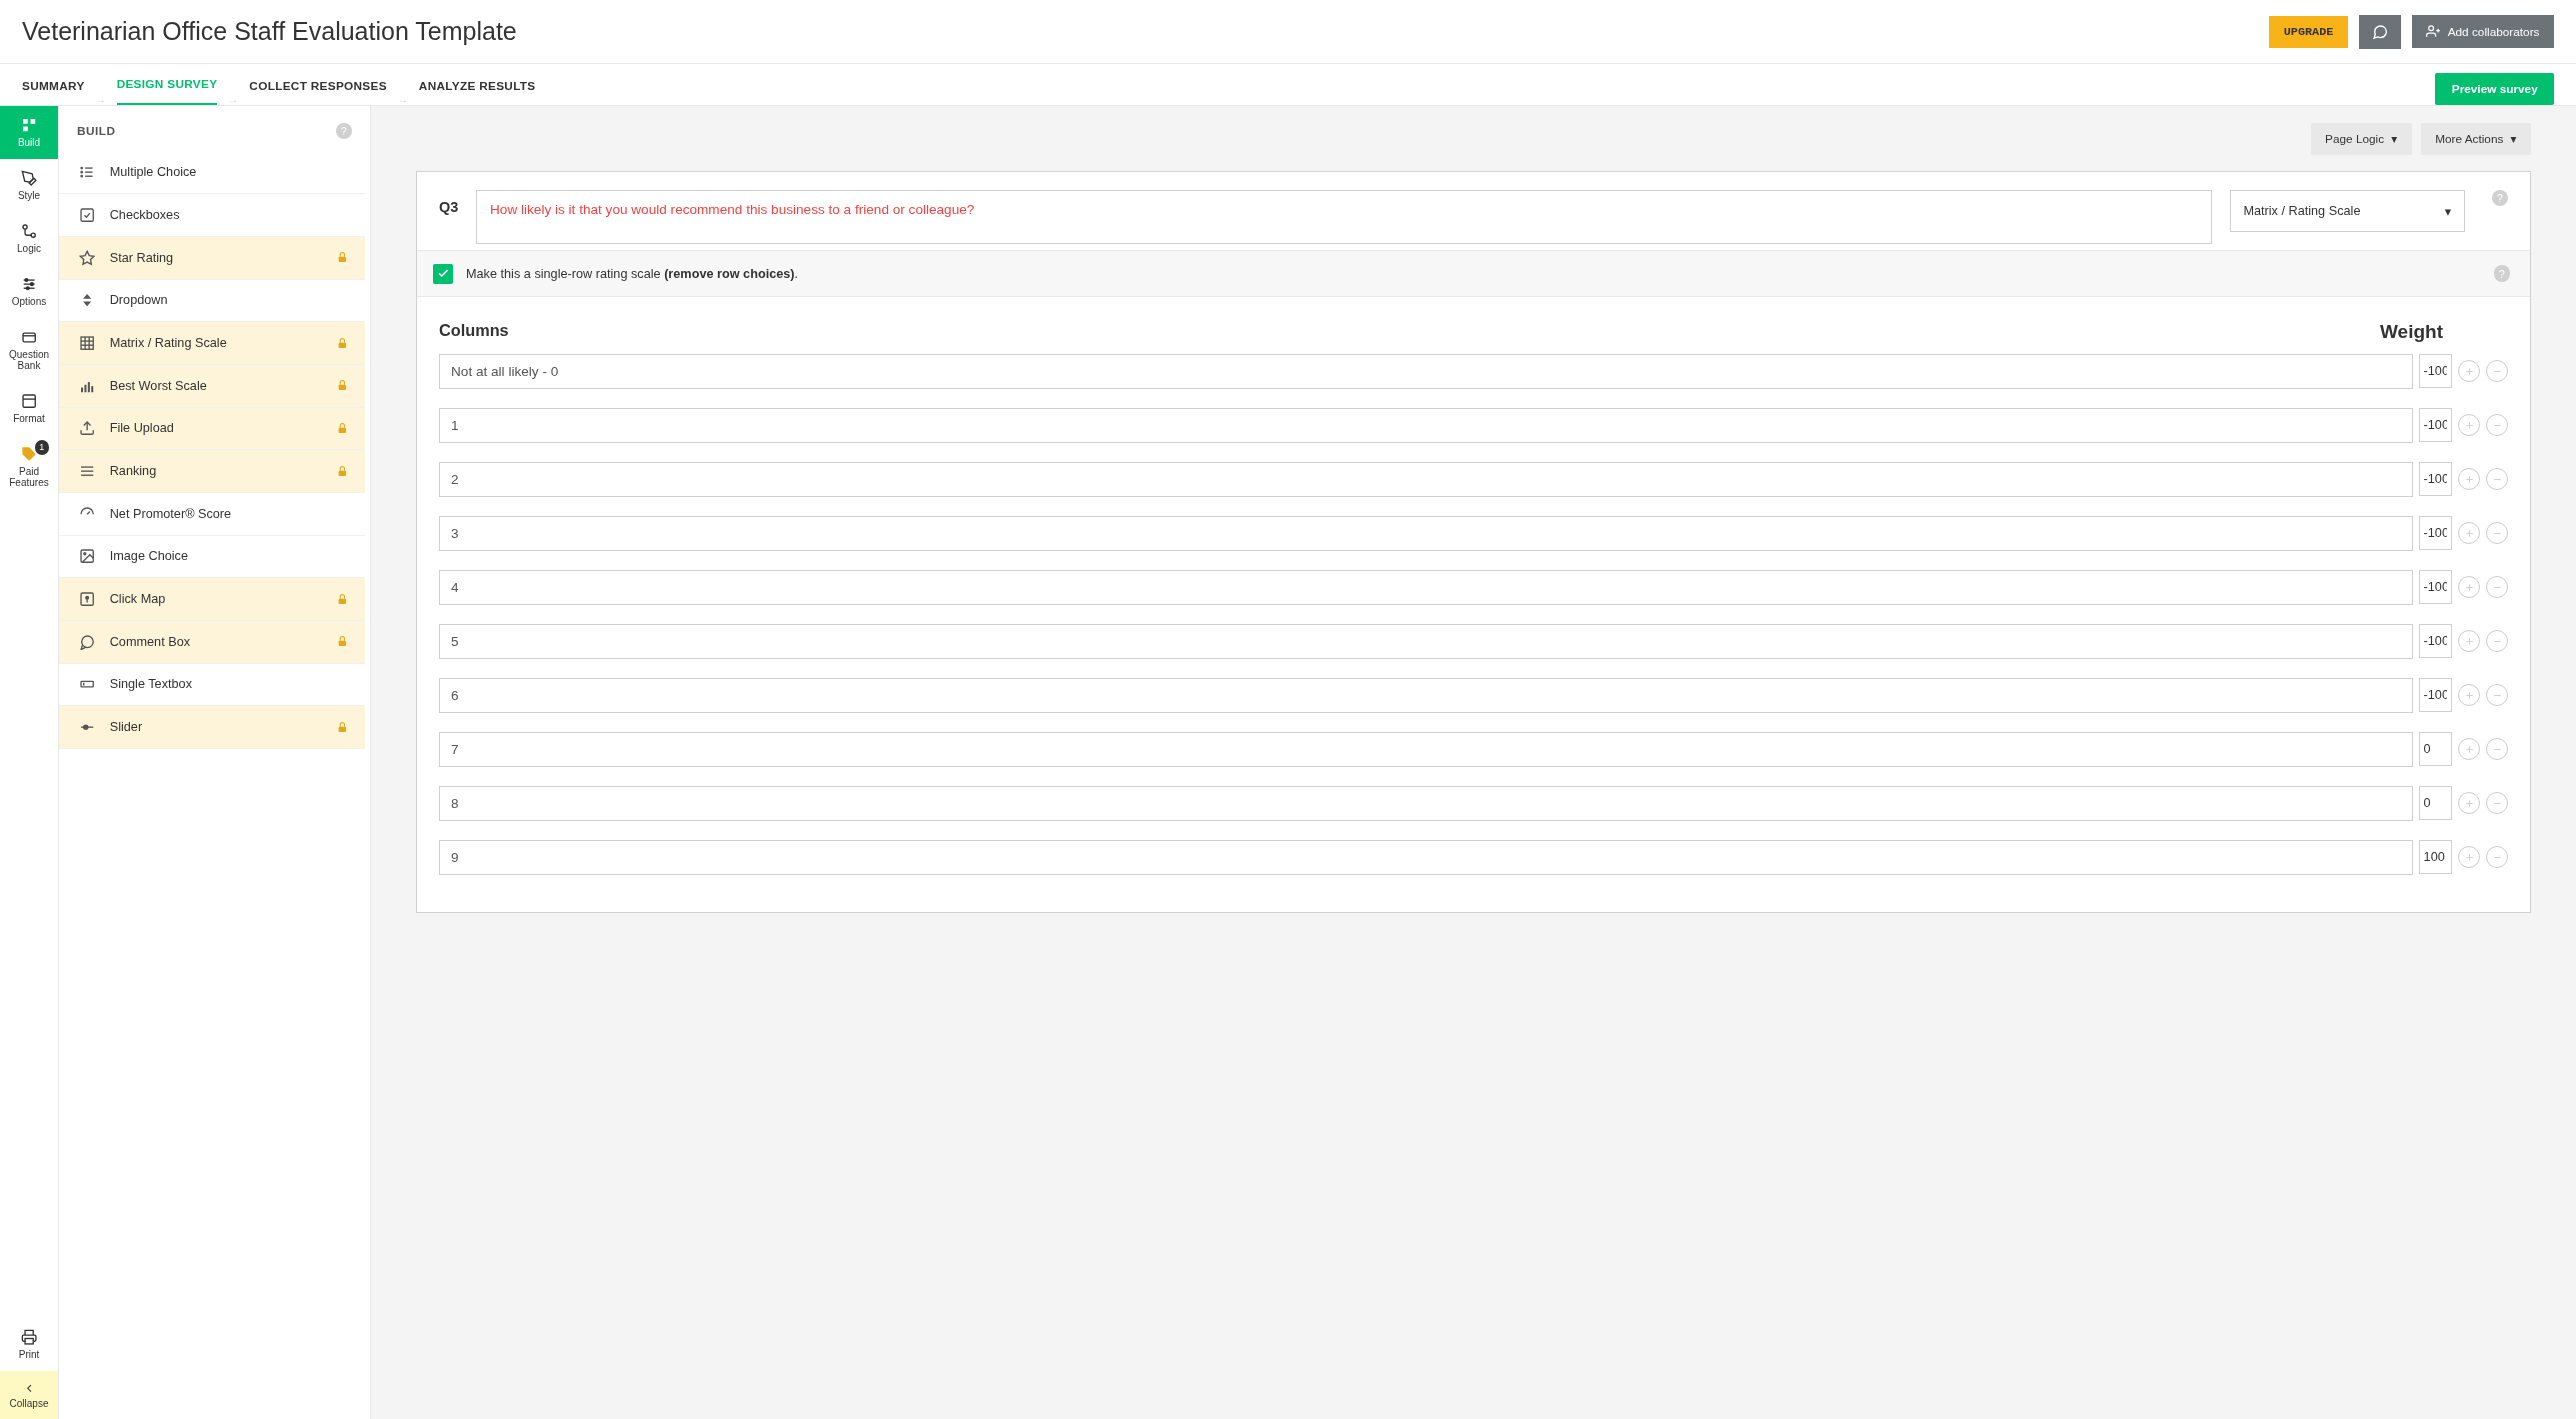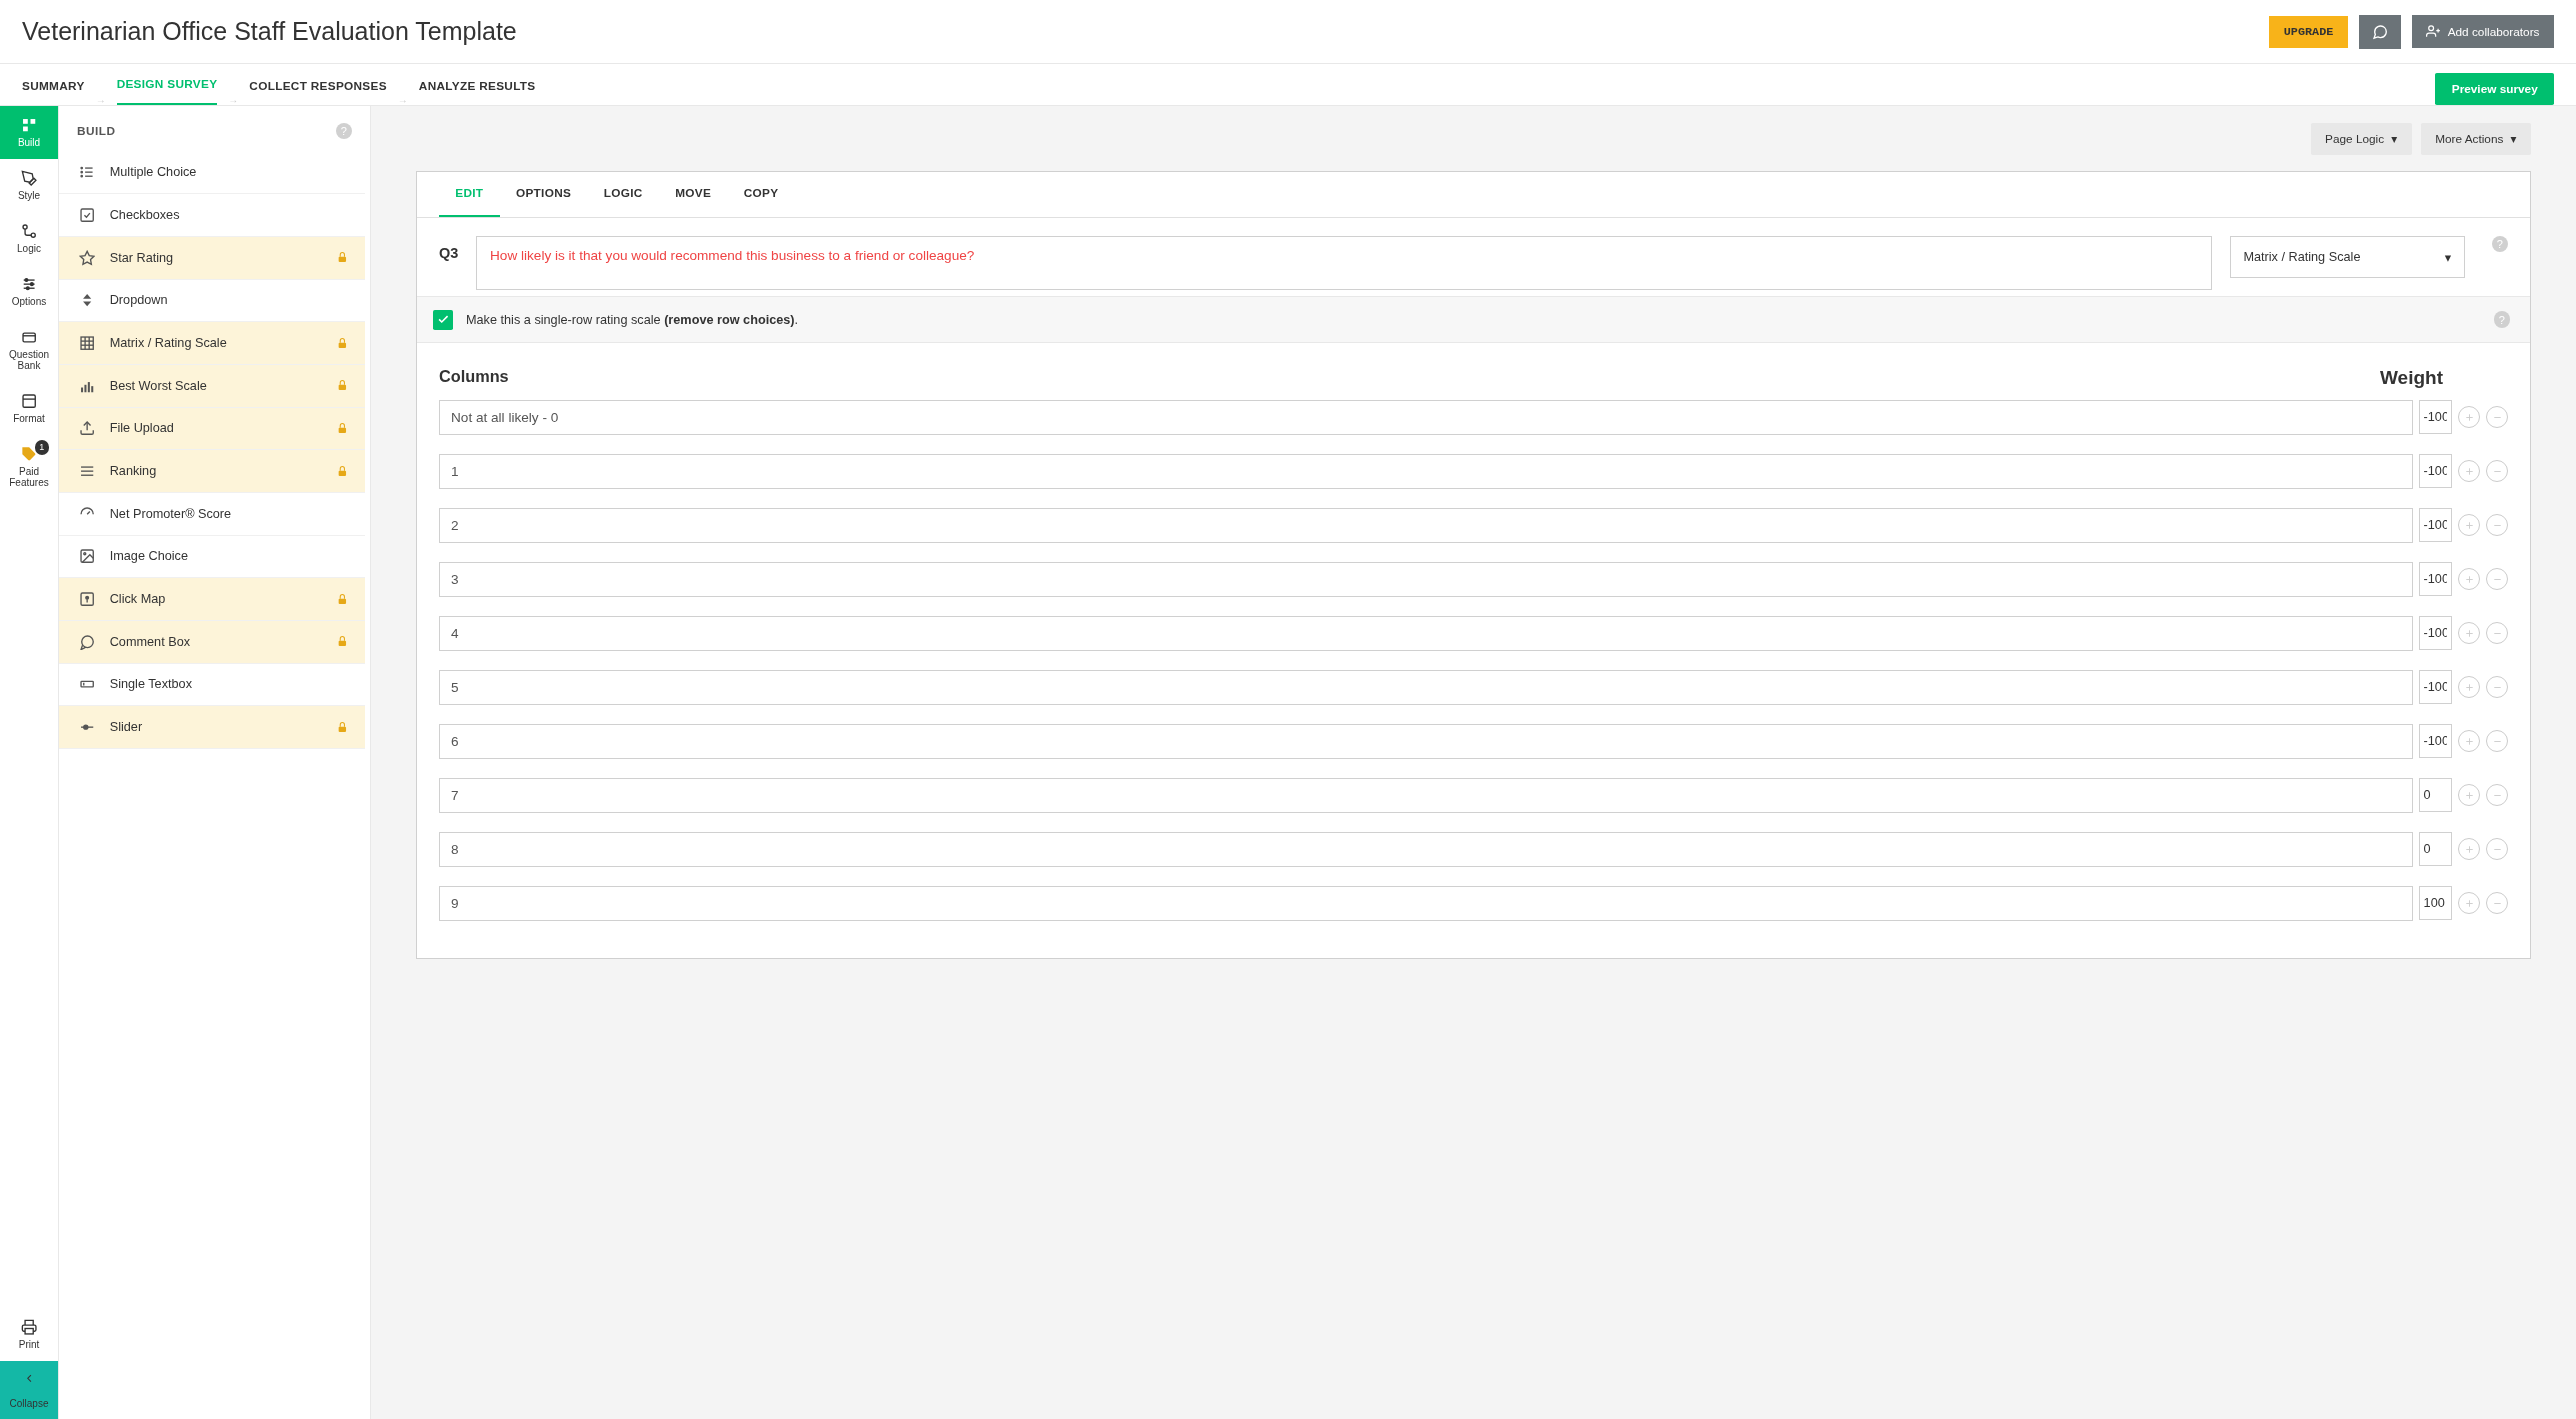--- a/index.html
+++ b/index.html
@@ -23,21 +23,21 @@
 
 
 .main { display: flex; height: calc(100vh - 105px); }
 
 
 .left-rail { width: 59px; background: #fff; display: flex; flex-direction: column; border-right: 0.9px solid #e8e8e8; }
 .rail-item { display: flex; flex-direction: column; align-items: center; justify-content: center; padding: 11px 3.6px; cursor: pointer; font-size: 10px; color: #333; text-align: center; position: relative; }
 .rail-item.active { background: #00bf6f; color: #fff; }
 .rail-item .icon { font-size: 16.3px; margin-bottom: 3.6px; }
 .rail-spacer { flex: 1; }
-.rail-item.collapse { background: #14b8a6; gap: 10px; }
+.rail-item.collapse { background: #fef9c3; }
 .rail-badge { position: absolute; top: 5.4px; right: 9px; background: #333; color: #fff; border-radius: 50%; width: 14.5px; height: 14.5px; font-size: 9px; display: flex; align-items: center; justify-content: center; }
 
 
 .build-panel { width: 312px; background: #fff; border-right: 0.9px solid #e8e8e8; display: flex; flex-direction: column; overflow: hidden; }
 .build-header { display: flex; align-items: center; justify-content: space-between; padding: 16.3px 18px 12.7px; }
 .build-title { font-size: 11.8px; font-weight: 600; letter-spacing: 0.5px; color: #555; }
 .help-circle { width: 16.3px; height: 16.3px; border-radius: 50%; background: #d0d0d0; color: #fff; display: flex; align-items: center; justify-content: center; font-size: 11px; cursor: pointer; }
 .qtype-list { overflow-y: auto; flex: 1; padding-right: 5.4px; }
 .qtype-list::-webkit-scrollbar { width: 5.4px; }
 .qtype-list::-webkit-scrollbar-thumb { background: #bbb; border-radius: 2.7px; }
@@ -417,27 +417,20 @@
         <span>Page Logic</span>
         <span>▾</span>
       </button>
       <button class="toolbar-btn">
         <span>More Actions</span>
         <span>▾</span>
       </button>
     </div>
 
     <div class="qeditor">
-      <div class="qeditor-tabs">
-        <div class="qeditor-tab active">EDIT</div>
-        <div class="qeditor-tab">OPTIONS</div>
-        <div class="qeditor-tab">LOGIC</div>
-        <div class="qeditor-tab">MOVE</div>
-        <div class="qeditor-tab">COPY</div>
-      </div>
 
       <div class="qeditor-body">
         <div class="qheader">
           <div class="qnum">Q3</div>
           <textarea class="qtext-input" style="">How likely is it that you would recommend this business to a friend or colleague?</textarea>
           <div class="qtype-select">
             <span>Matrix / Rating Scale</span>
             <span>▾</span>
           </div>
           <span class="help-circle help-inline">?</span>

